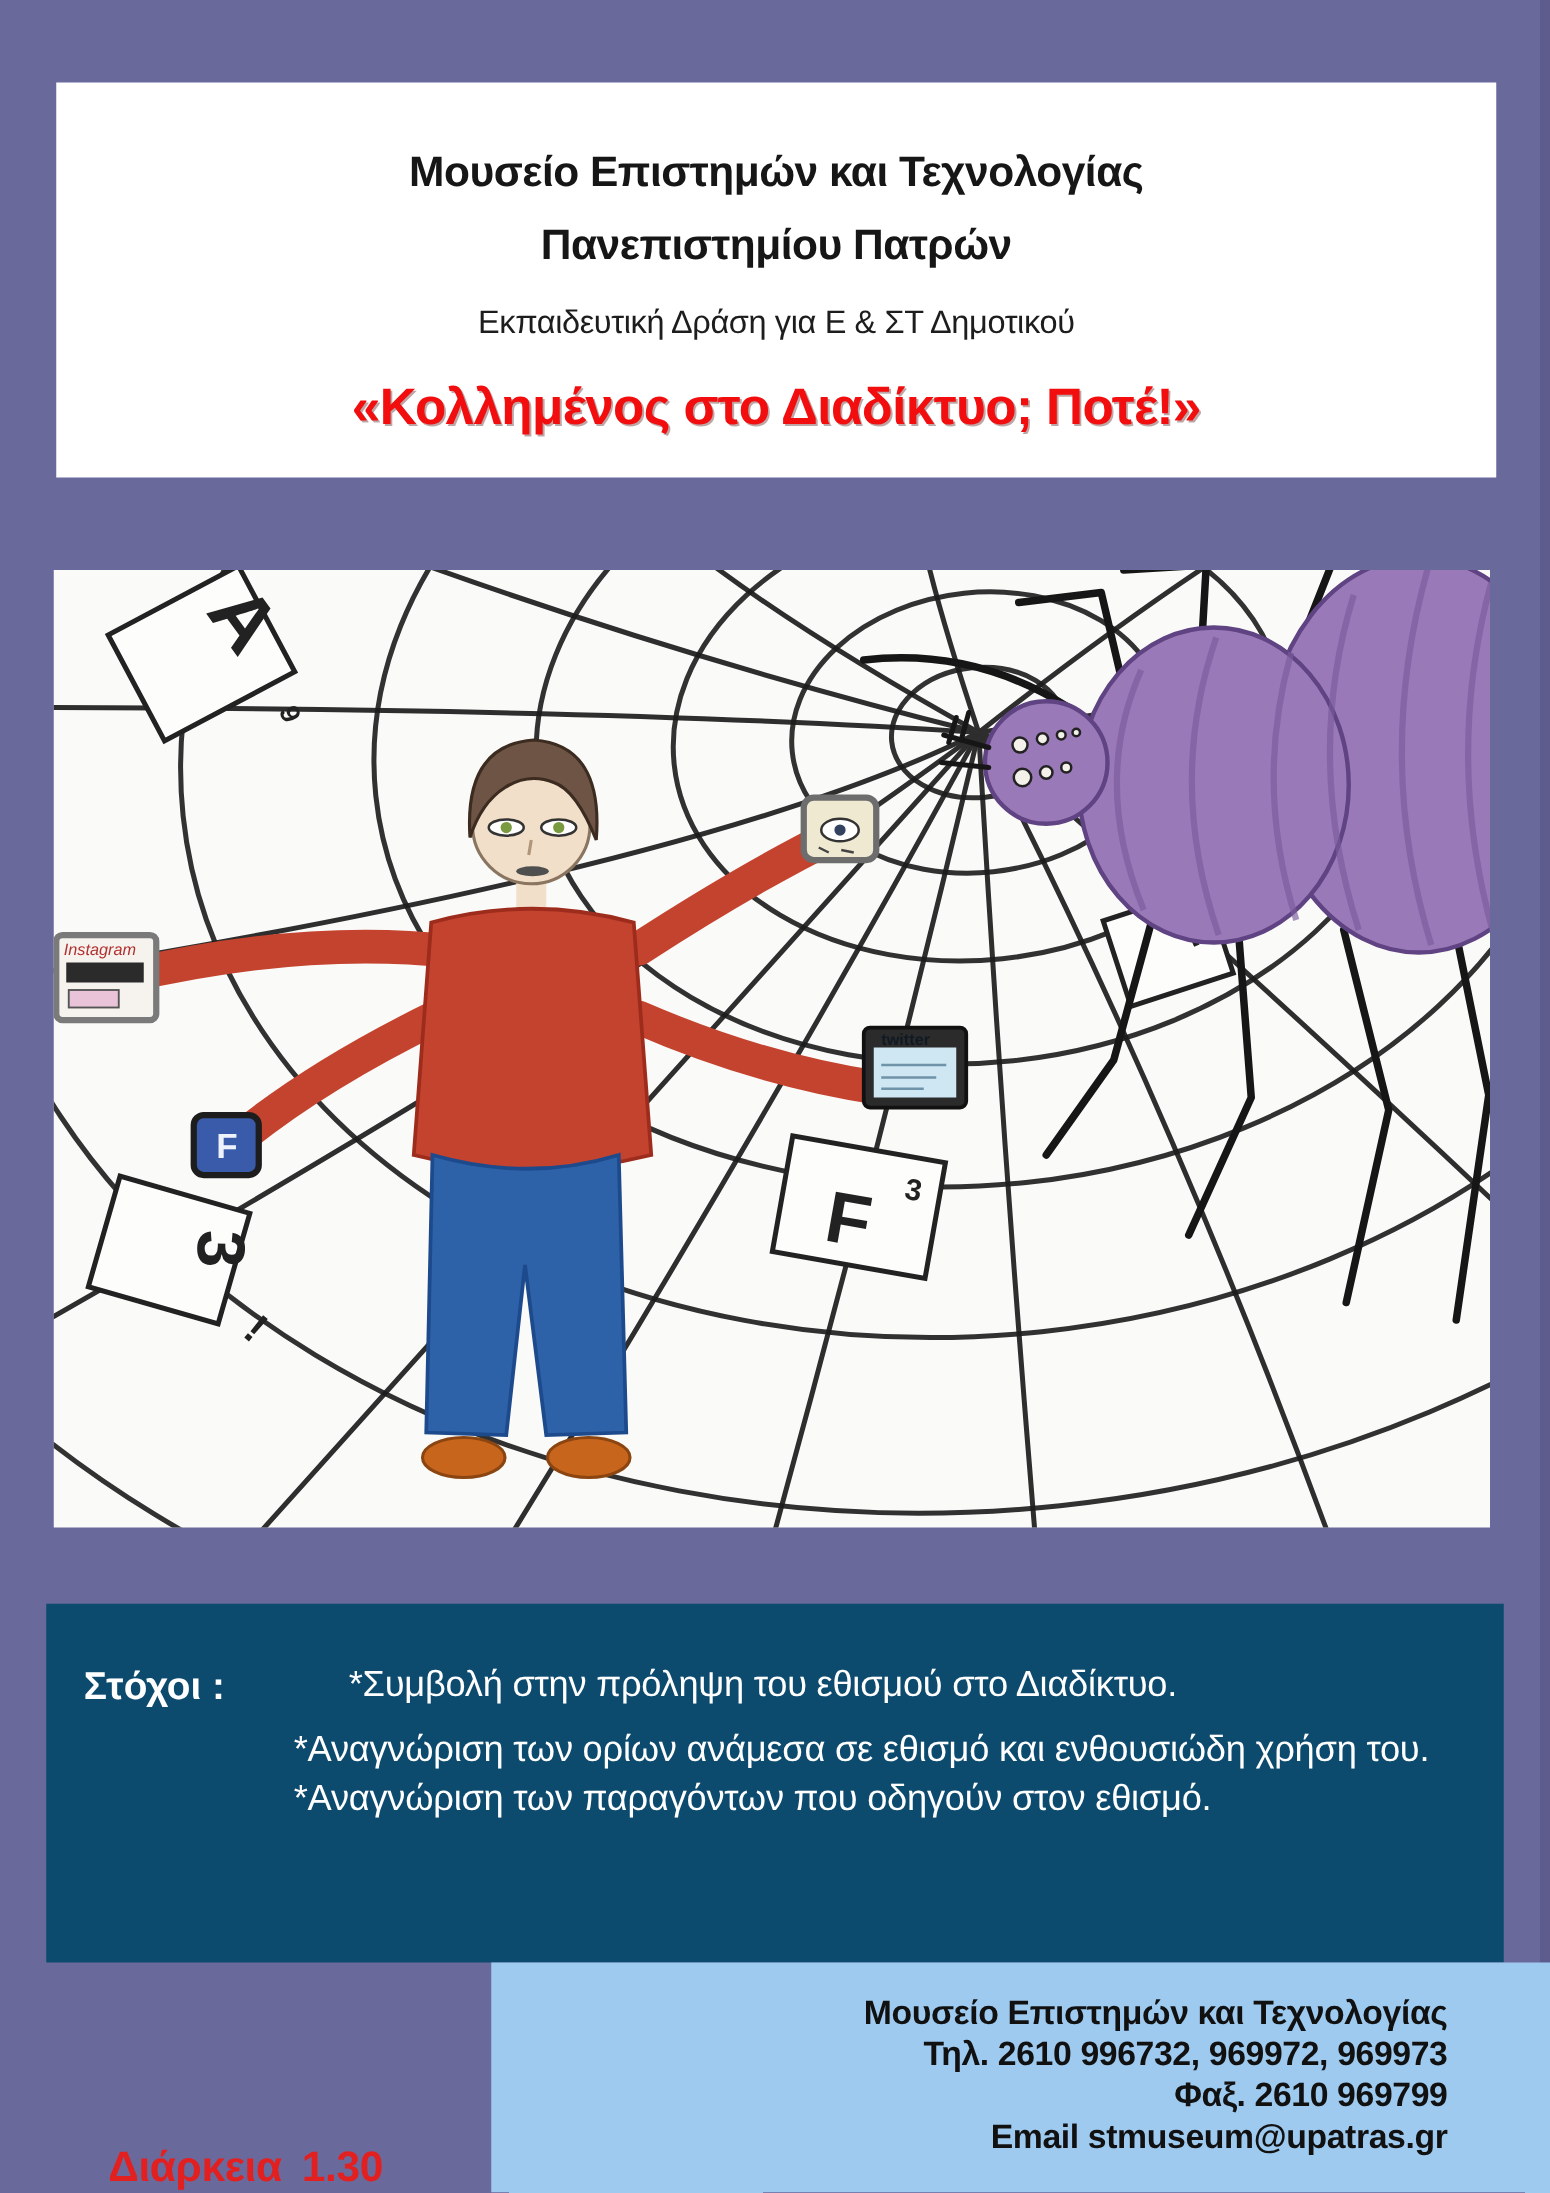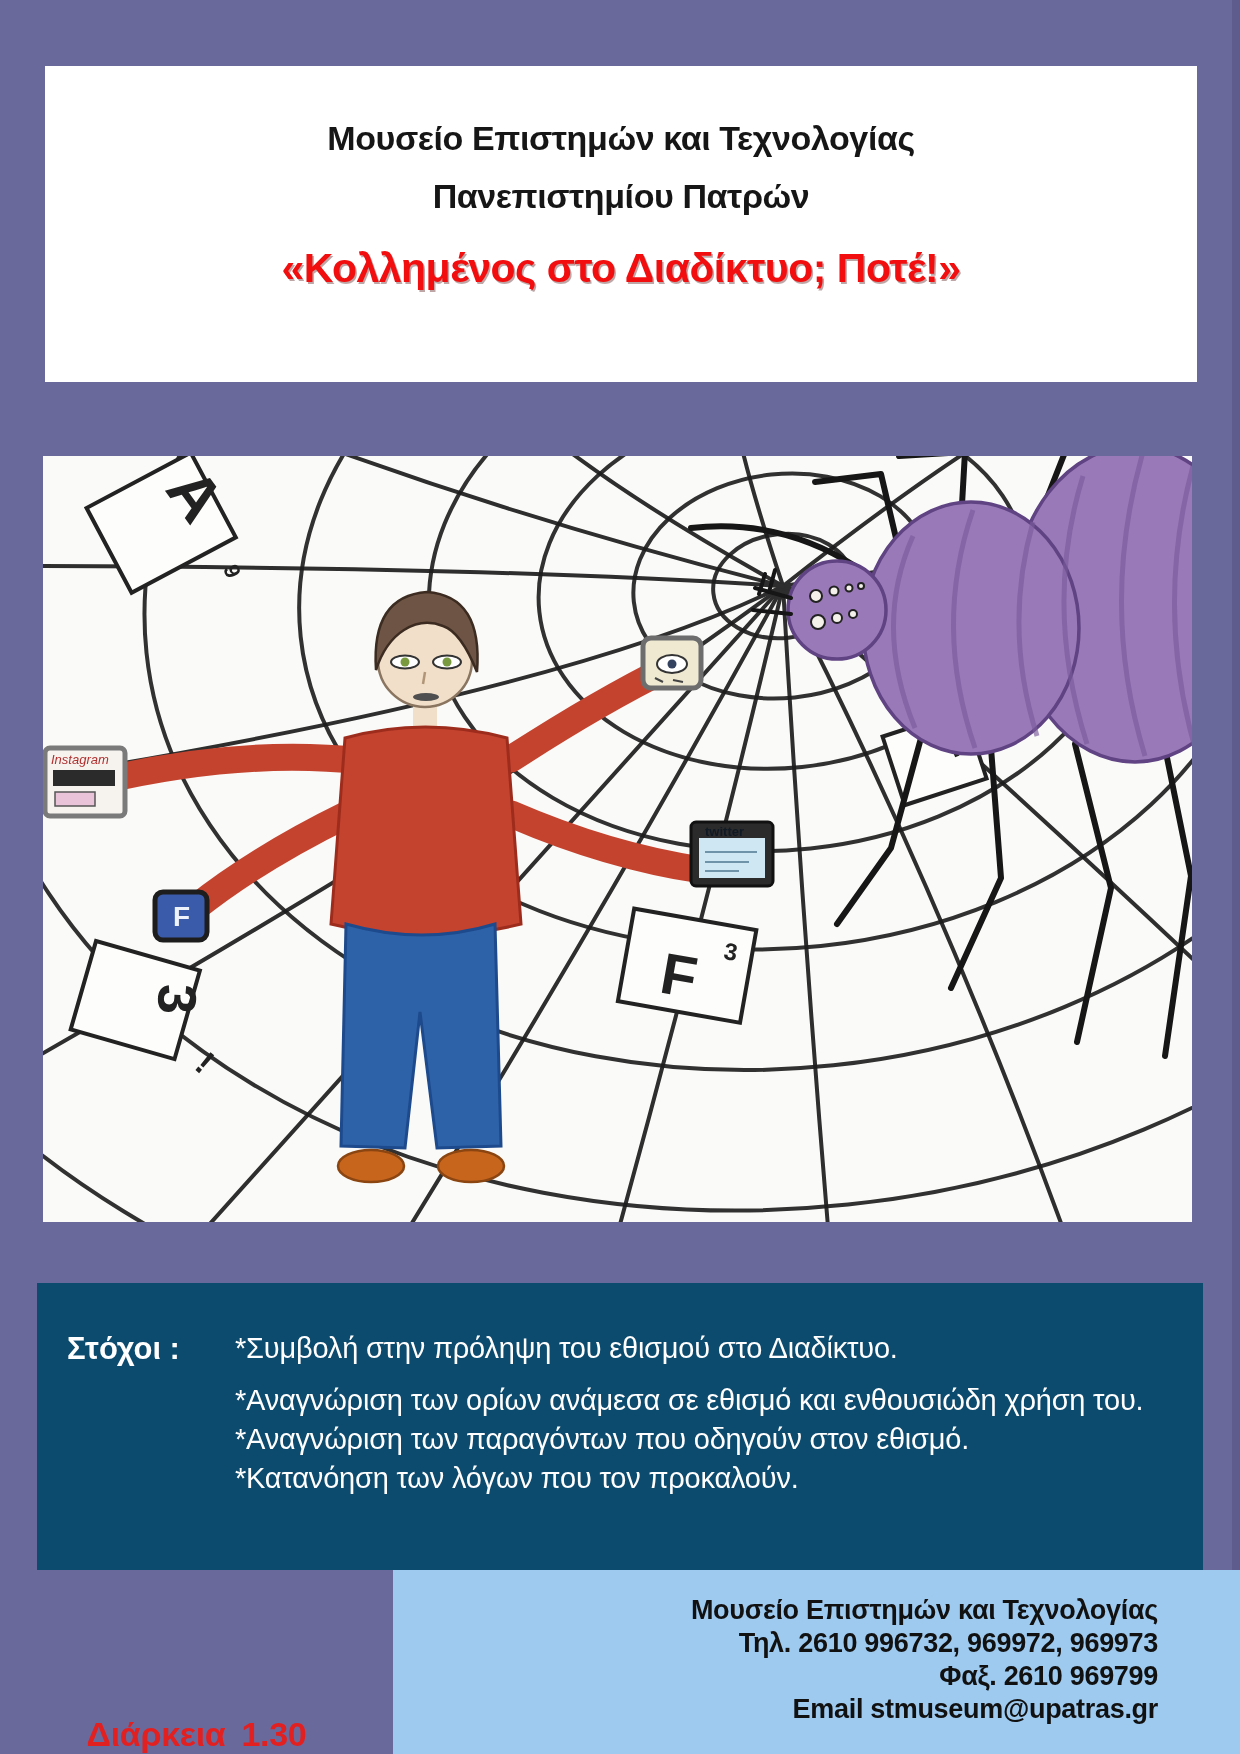--- a/index.html
+++ b/index.html
@@ -36,21 +36,21 @@
 
   
   .objectives{
     position:absolute;left:37px;top:1283px;width:1166px;height:287px;
     background:#0c4a6e;color:#ffffff;
   }
   .obj-inner{display:flex;padding:46px 20px 0 30px;}
   .obj-label{width:168px;flex:0 0 168px;font-size:31px;font-weight:bold;line-height:39px;}
   .obj-list{list-style:none;margin:0;padding:0;font-size:29px;line-height:39px;letter-spacing:-0.2px;}
   .obj-list li{white-space:nowrap;}
-  .obj-list li:first-child{margin-bottom:13px;}
+  .obj-list li:first-child{margin-bottom:13px;margin-left:44px;}
 
   
   .duration{
     position:absolute;left:0;top:1570px;width:393px;height:184px;
     display:flex;align-items:flex-end;justify-content:center;
     color:#e32020;font-size:34px;font-weight:bold;letter-spacing:-0.3px;
   }
   .duration .gap{display:inline-block;width:16px;}
   .contact{
     position:absolute;left:393px;top:1570px;width:847px;height:184px;
@@ -62,20 +62,21 @@
 </head>
 <body>
 
 <div class="poster">
 
   <div class="right-shade"></div>
 
   <div class="header-card">
     <div class="hc-line1">Μουσείο Επιστημών και Τεχνολογίας</div>
     <div class="hc-line2">Πανεπιστημίου Πατρών</div>
+    <div class="hc-sub">Εκπαιδευτική Δράση για Ε &amp; ΣΤ Δημοτικού</div>
     <div class="hc-slogan">«Κολλημένος στο Διαδίκτυο; Ποτέ!»</div>
   </div>
 
   <div class="drawing">
     <svg viewBox="0 0 1149 766">
 
       <g stroke="#1d1d1d" stroke-width="4" fill="none" stroke-linecap="round" opacity="0.92">
         <path d="M740 130 Q 520 240 -60 330"></path>
         <path d="M740 130 Q 470 330 -40 620"></path>
         <path d="M740 130 Q 480 420 120 820"></path>
@@ -226,21 +227,20 @@
     </svg>
   </div>
 
   <div class="objectives">
     <div class="obj-inner">
       <div class="obj-label">Στόχοι :</div>
       <ul class="obj-list">
         <li>*Συμβολή στην πρόληψη του εθισμού στο Διαδίκτυο.</li>
         <li>*Αναγνώριση των ορίων ανάμεσα σε εθισμό και ενθουσιώδη χρήση του.</li>
         <li>*Αναγνώριση των παραγόντων που οδηγούν στον εθισμό.</li>
-        <li>*Κατανόηση των λόγων που τον προκαλούν.</li>
       </ul>
     </div>
   </div>
 
   <div class="duration">
     <span>Διάρκεια</span>
       <span class="gap"></span>
       <span>1.30</span>
   </div>
 

